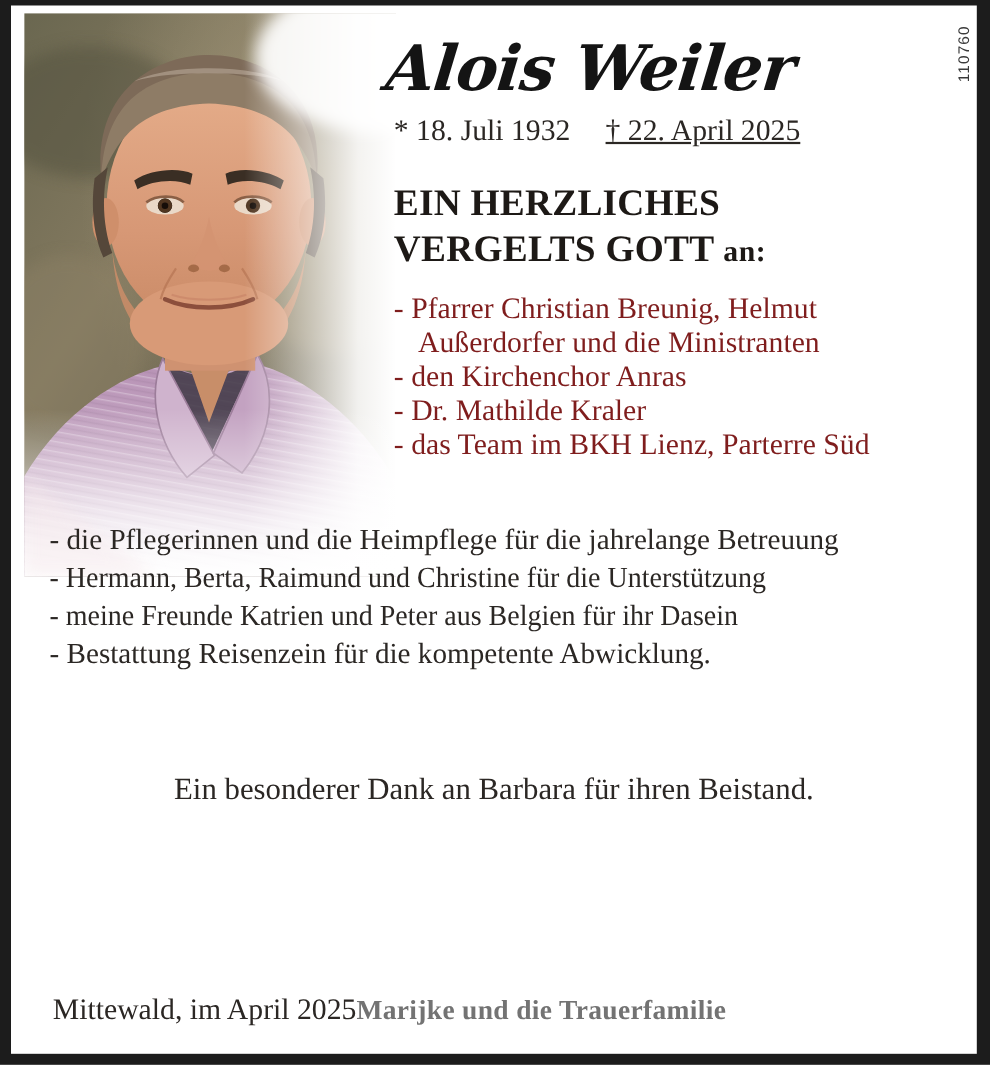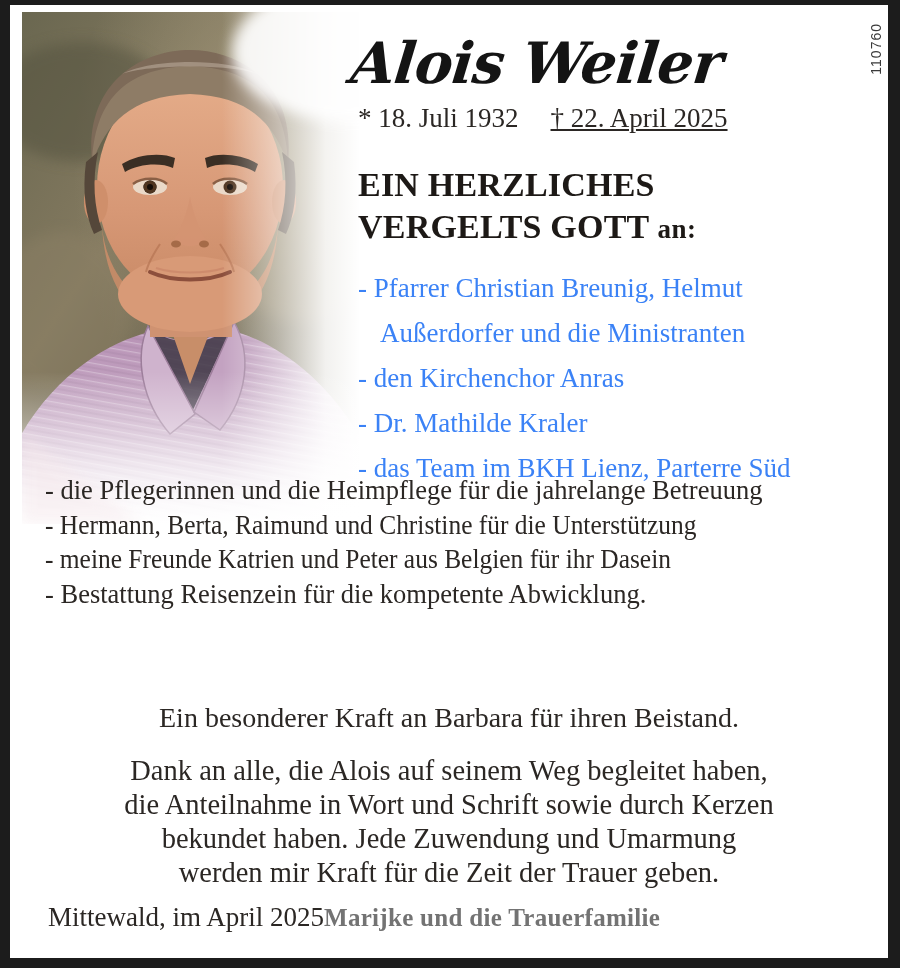--- a/index.html
+++ b/index.html
@@ -42,21 +42,21 @@
   .dates .death { margin-left:32px;text-decoration:underline; }
   .big-heading {
     margin-top:30px; margin-left:10px;
     font-weight:700; font-size:34px; line-height:42px;
     color:#1d1916; letter-spacing:0.2px;
   }
   .big-heading .suffix { font-size:27px; letter-spacing:0.5px; }
   
   .thanks-right {
     margin-top:16px; margin-left:10px; width:505px;
-    font-size:27px; line-height:45px; color:#3b82f6;
+    font-size:27px; line-height:31px; color:#7f1d1d;
   }
   .thanks-right .li { padding-left:22px; text-indent:-22px; }
   .thanks-right .li::before { content:"-\00a0 "; }
   .thanks-full {
     position:absolute; left:35px; top:468px; width:820px;
     font-size:26.5px; line-height:34.5px; color:#2b2724;
   }
   .thanks-full .li { padding-left:24px; text-indent:-24px; white-space:nowrap; }
   .thanks-full .li::before { content:"-\00a0 "; }
   .thanks-full .li:nth-child(2),
@@ -210,27 +210,21 @@
     </div>
   </div>
 
   <div class="thanks-full">
     <div class="li">die Pflegerinnen und die Heimpflege für die jahrelange Betreuung</div>
     <div class="li">Hermann, Berta, Raimund und Christine für die Unterstützung</div>
     <div class="li">meine Freunde Katrien und Peter aus Belgien für ihr Dasein</div>
     <div class="li">Bestattung Reisenzein für die kompetente Abwicklung.</div>
   </div>
 
-  <div class="special-thanks">Ein besonderer Kraft an Barbara für ihren Beistand.</div>
-
-  <div class="closing">
-    <div>Dank an alle, die Alois auf seinem Weg begleitet haben,</div>
-    <div>die Anteilnahme in Wort und Schrift sowie durch Kerzen</div>
-    <div>bekundet haben. Jede Zuwendung und Umarmung</div>
-    <div>werden mir Kraft für die Zeit der Trauer geben.</div>
-  </div>
+  <div class="special-thanks">Ein besonderer Dank an Barbara für ihren Beistand.</div>
+
 
   <div class="footer">
     <div class="place-date">Mittewald, im April 2025</div>
     <div class="signature">Marijke und die Trauerfamilie</div>
   </div>
 
 </div>
 
 </body></html>

